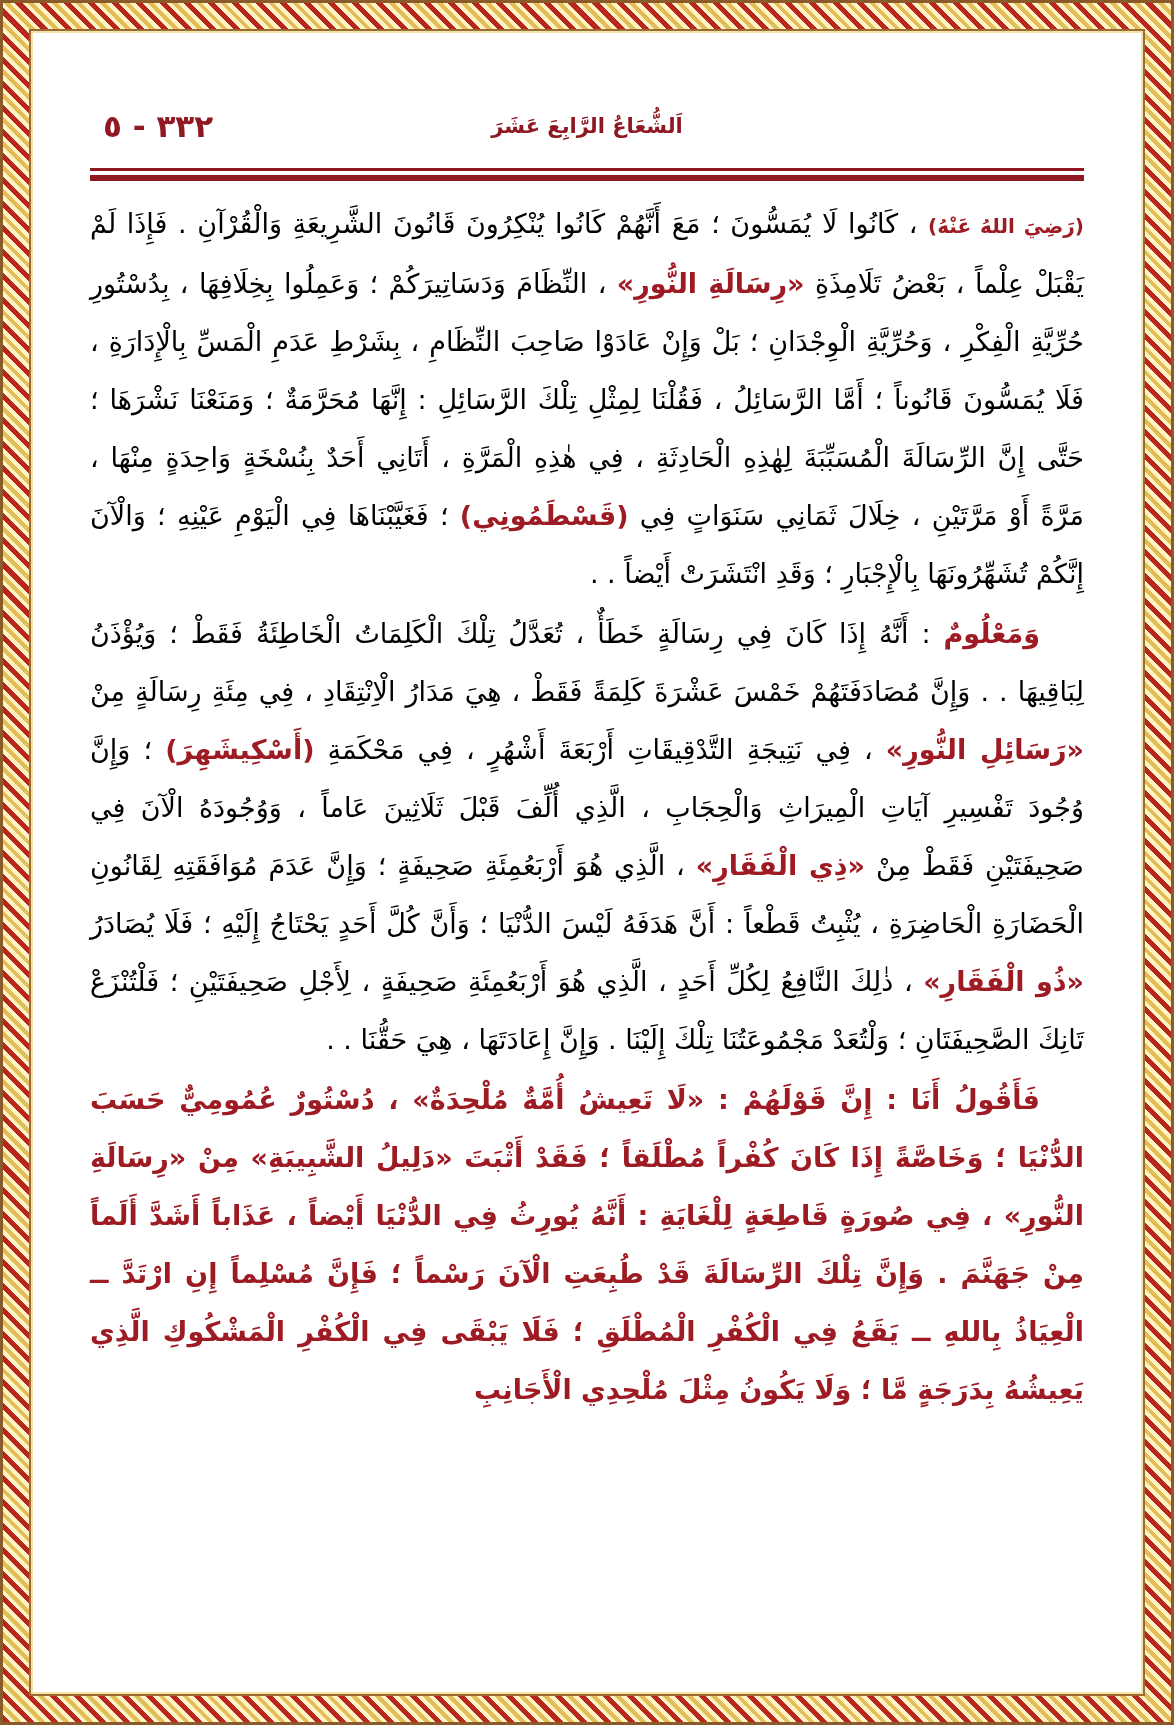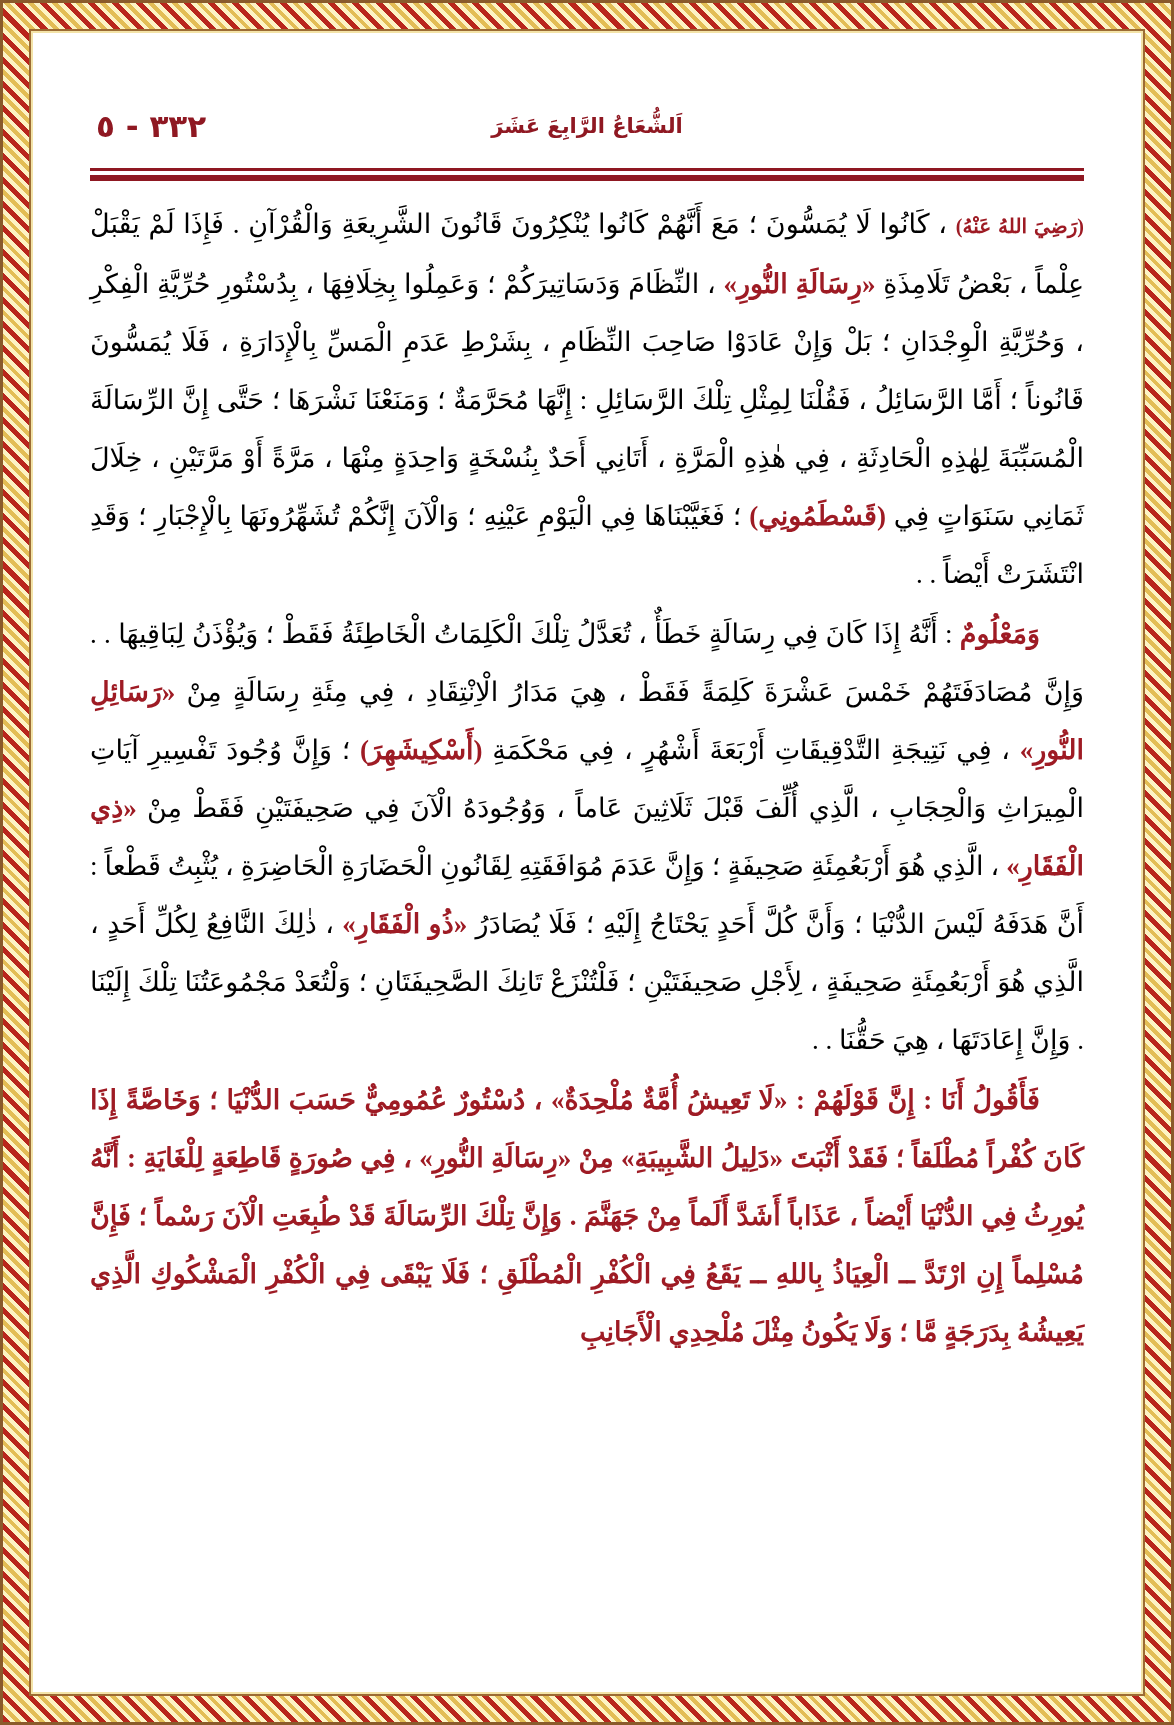--- a/index.html
+++ b/index.html
@@ -41,39 +41,38 @@
   .title{
     margin:0;
     text-align:center;
     font-size:21px;
     font-weight:bold;
     color:#8f1822;
     line-height:56px;
   }
   .pagenum{
     position:absolute;
-    left:6px;top:0;
+    left:13px;top:0;
     font-size:31px;
     font-weight:bold;
     color:#8f1822;
     line-height:56px;
   }
   .rule{
     margin-top:14px;
     height:4px;
     border-top:3px solid #8f1822;
     border-bottom:6px solid #8f1822;
   }
   .body-text{
     margin-top:14px;
     font-size:27px;
     line-height:58px;
     color:#000000;
     text-align:justify;
-    font-family:Liberation Serif, serif;
   }
   .para{margin:0 0 2px 0;}
   .para.indent{text-indent:44px;}
   .red{color:#9e1b24;font-weight:bold;}
   .black{color:#000000;}
   .red-para{color:#9e1b24;font-weight:bold;}
   .seal{
     font-size:20px;
     letter-spacing:-1px;
   }

